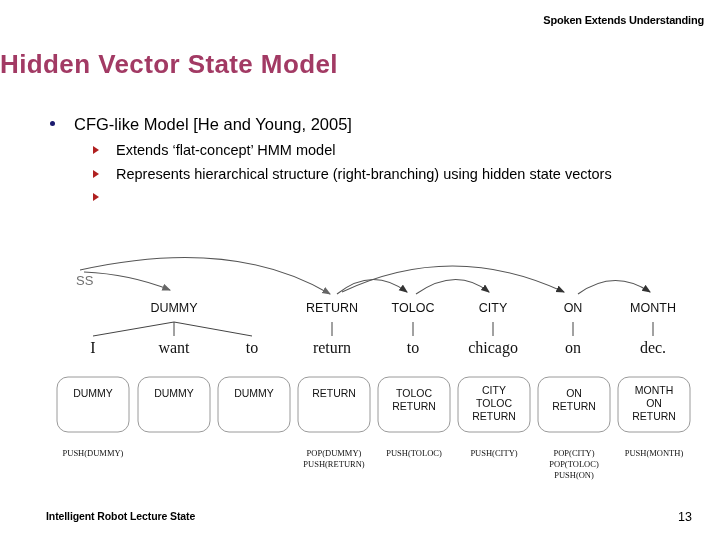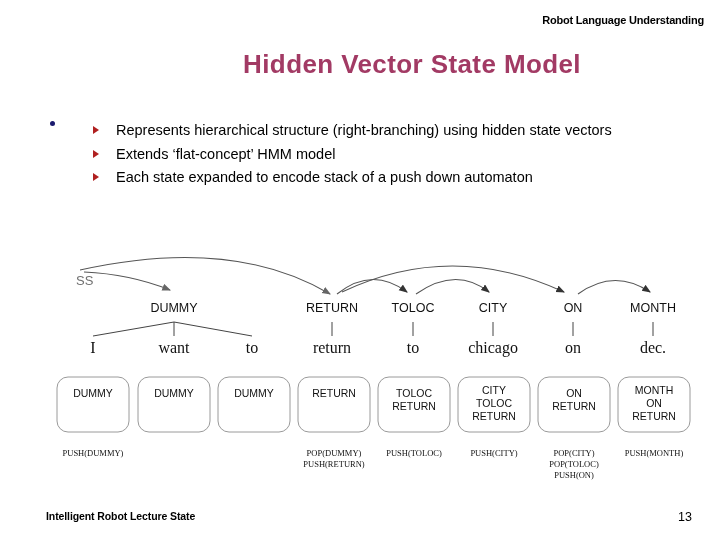--- a/index.html
+++ b/index.html
@@ -31,21 +31,21 @@
     color: #000000;
     letter-spacing: -0.2px;
     white-space: nowrap;
   }
 
   .slide-title {
     position: absolute;
     left: 0;
     top: 49px;
     width: 581px;
-    text-align: right;
+    text-align: left;
     font-size: 26px;
     font-weight: bold;
     color: #a23a64;
     letter-spacing: 0.4px;
   }
 
   
   .bullets {
     position: absolute;
     left: 44px;
@@ -160,39 +160,39 @@
     font-size: 12.5px;
     font-weight: normal;
     color: #000000;
   }
 </style>
 </head>
 <body>
 
 <div id="slide">
 
-  <div class="header-right">Robot Language Understanding</div>
+  <div class="header-right">Spoken Extends Understanding</div>
 
   <div class="slide-title">Hidden Vector State Model</div>
 
   <div class="bullets">
     <div class="bullet-l1">
       <span class="dot"></span>
+      <span>CFG-like Model [He and Young, 2005]</span>
+    </div>
+    <div class="bullet-l2">
+      <span class="tri"></span>
+      <span>Extends ‘flat-concept’ HMM model</span>
     </div>
     <div class="bullet-l2">
       <span class="tri"></span>
       <span>Represents hierarchical structure (right-branching) using hidden state vectors</span>
     </div>
     <div class="bullet-l2">
       <span class="tri"></span>
-      <span>Extends ‘flat-concept’ HMM model</span>
-    </div>
-    <div class="bullet-l2">
-      <span class="tri"></span>
-      <span>Each state expanded to encode stack of a push down automaton</span>
     </div>
   </div>
 
   <div id="diagram">
     <svg width="720" height="240" viewBox="0 0 720 240" xmlns="http://www.w3.org/2000/svg">
       <defs>
         <marker id="ah" markerWidth="9" markerHeight="9" refX="7" refY="3.2" orient="auto">
           <path d="M0,0 L8,3.2 L0,6.4 z" fill="#333333"></path>
         </marker>
         <marker id="ahg" markerWidth="9" markerHeight="9" refX="7" refY="3.2" orient="auto">

